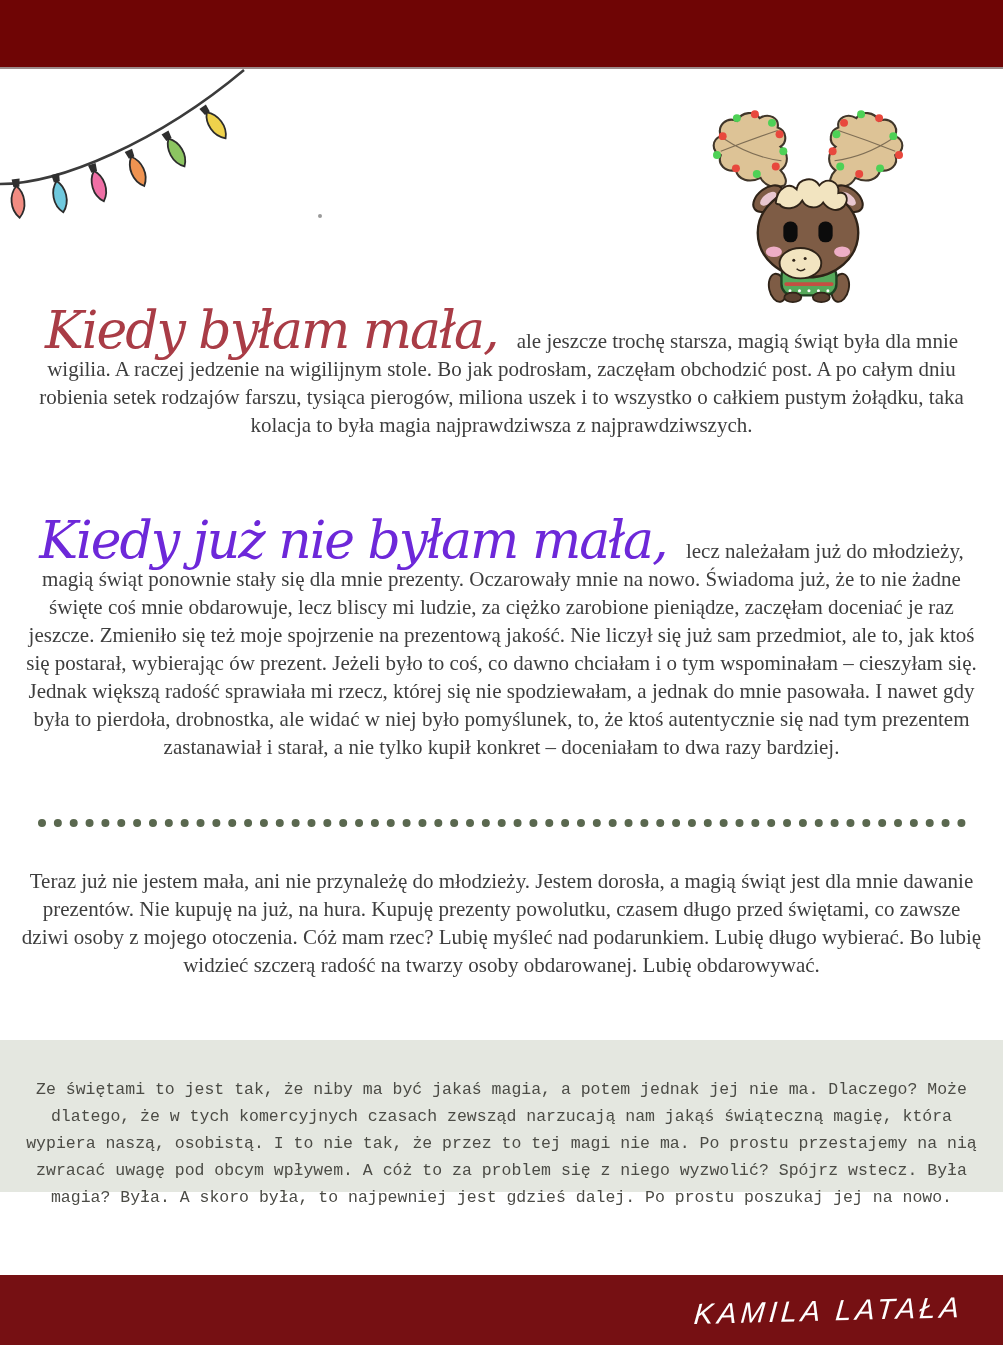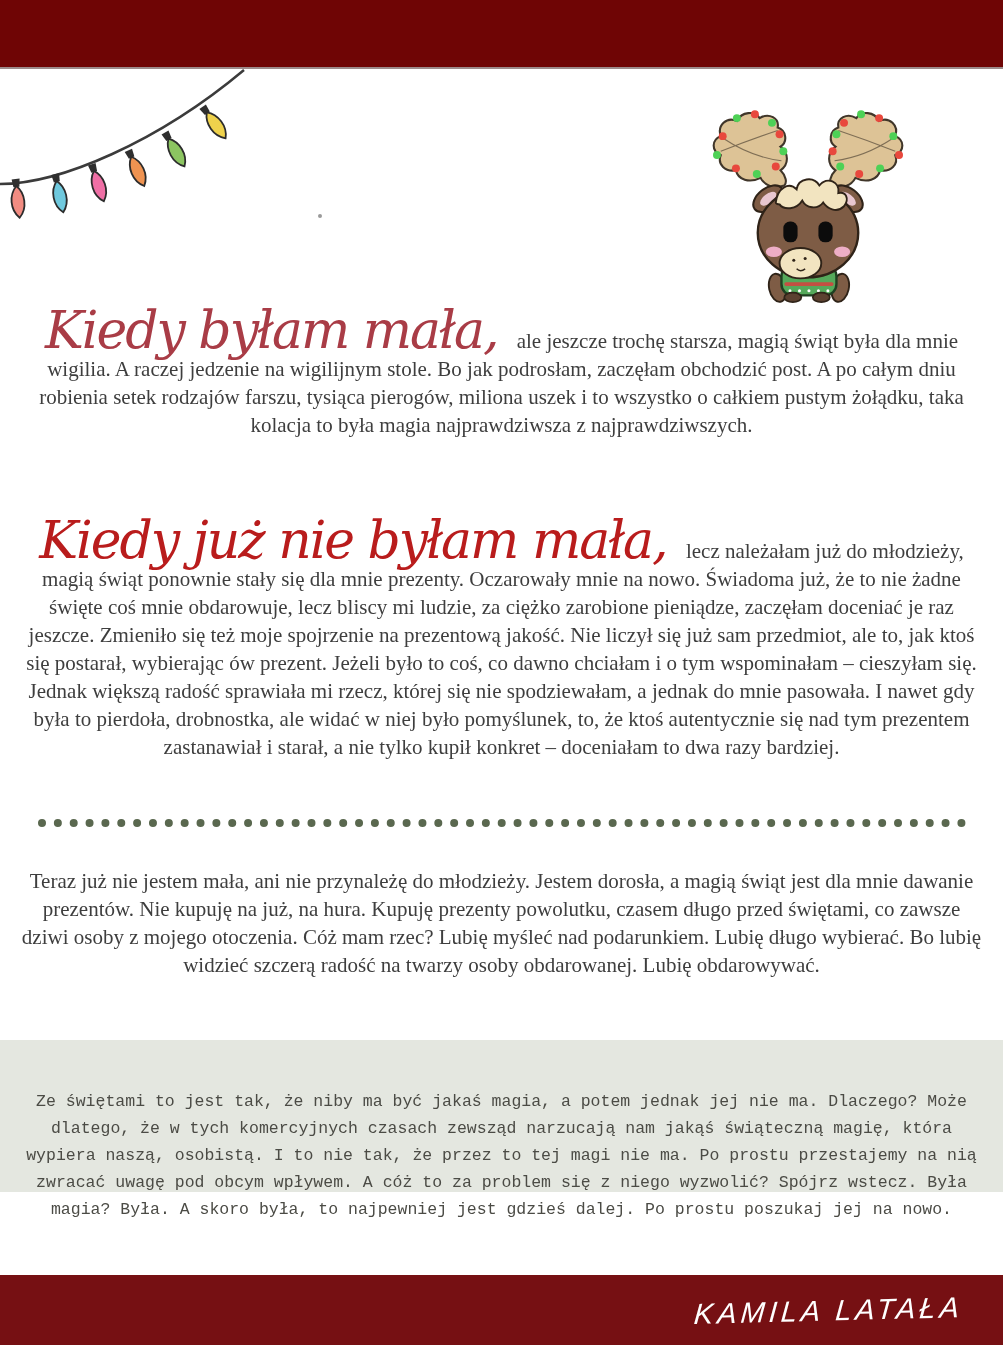--- a/index.html
+++ b/index.html
@@ -29,21 +29,21 @@
     color:#a93c46; padding-right:14px; white-space:nowrap;
   }
   .sec2 { margin-top:78px; }
   .divider {
     width:928px; height:0; margin:58px auto 0;
     border-top:8px dotted #5a684f;
   }
   .sec3 { margin-top:40px; }
   .highlight-box {
     position:absolute; left:0; top:1040px; width:100%; height:152px;
-    background:#e4e7e0; box-sizing:border-box; padding:48px 20px 0;
+    background:#e4e7e0; box-sizing:border-box; padding:36px 20px 0;
   }
   .highlight-box p {
     margin:0; text-align:center;
     font-family:"Liberation Mono", monospace;
     font-size:16.5px; line-height:27px; color:#4b4b45;
   }
   .footer {
     position:absolute; left:0; bottom:0; width:100%; height:70px;
     background:#761013;
   }
@@ -164,21 +164,21 @@
 
   <div class="stray-dot"></div>
 
   <main>
     <p class="para sec1">
       <span class="script" style="color: rgb(169, 60, 70);">Kiedy byłam mała,</span>
       <span>ale jeszcze trochę starsza, magią świąt była dla mnie wigilia. A raczej jedzenie na wigilijnym stole. Bo jak podrosłam, zaczęłam obchodzić post. A po całym dniu robienia setek rodzajów farszu, tysiąca pierogów, miliona uszek i to wszystko o całkiem pustym żołądku, taka kolacja to była magia najprawdziwsza z najprawdziwszych.</span>
     </p>
 
     <p class="para sec2">
-      <span class="script" style="color: #b91c1c;">Kiedy już nie byłam mała,</span>
+      <span class="script" style="color: #6d28d9;">Kiedy już nie byłam mała,</span>
       <span>lecz należałam już do młodzieży, magią świąt ponownie stały się dla mnie prezenty. Oczarowały mnie na nowo. Świadoma już, że to nie żadne święte coś mnie obdarowuje, lecz bliscy mi ludzie, za ciężko zarobione pieniądze, zaczęłam doceniać je raz jeszcze. Zmieniło się też moje spojrzenie na prezentową jakość. Nie liczył się już sam przedmiot, ale to, jak ktoś się postarał, wybierając ów prezent. Jeżeli było to coś, co dawno chciałam i o tym wspominałam – cieszyłam się. Jednak większą radość sprawiała mi rzecz, której się nie spodziewałam, a jednak do mnie pasowała. I nawet gdy była to pierdoła, drobnostka, ale widać w niej było pomyślunek, to, że ktoś autentycznie się nad tym prezentem zastanawiał i starał, a nie tylko kupił konkret – doceniałam to dwa razy bardziej.</span>
     </p>
 
     <div class="divider" style="border-top-color: rgb(90, 104, 79);"></div>
 
     <p class="para sec3">Teraz już nie jestem mała, ani nie przynależę do młodzieży. Jestem dorosła, a magią świąt jest dla mnie dawanie prezentów. Nie kupuję na już, na hura. Kupuję prezenty powolutku, czasem długo przed świętami, co zawsze dziwi osoby z mojego otoczenia. Cóż mam rzec? Lubię myśleć nad podarunkiem. Lubię długo wybierać. Bo lubię widzieć szczerą radość na twarzy osoby obdarowanej. Lubię obdarowywać.</p>
   </main>
 
   <div class="highlight-box" style="background-color: rgb(228, 231, 224);">
     <p style="color: rgb(75, 75, 69);">Ze świętami to jest tak, że niby ma być jakaś magia, a potem jednak jej nie ma. Dlaczego? Może dlatego, że w tych komercyjnych czasach zewsząd narzucają nam jakąś świąteczną magię, która wypiera naszą, osobistą. I to nie tak, że przez to tej magi nie ma. Po prostu przestajemy na nią zwracać uwagę pod obcym wpływem. A cóż to za problem się z niego wyzwolić? Spójrz wstecz. Była magia? Była. A skoro była, to najpewniej jest gdzieś dalej. Po prostu poszukaj jej na nowo.</p>

